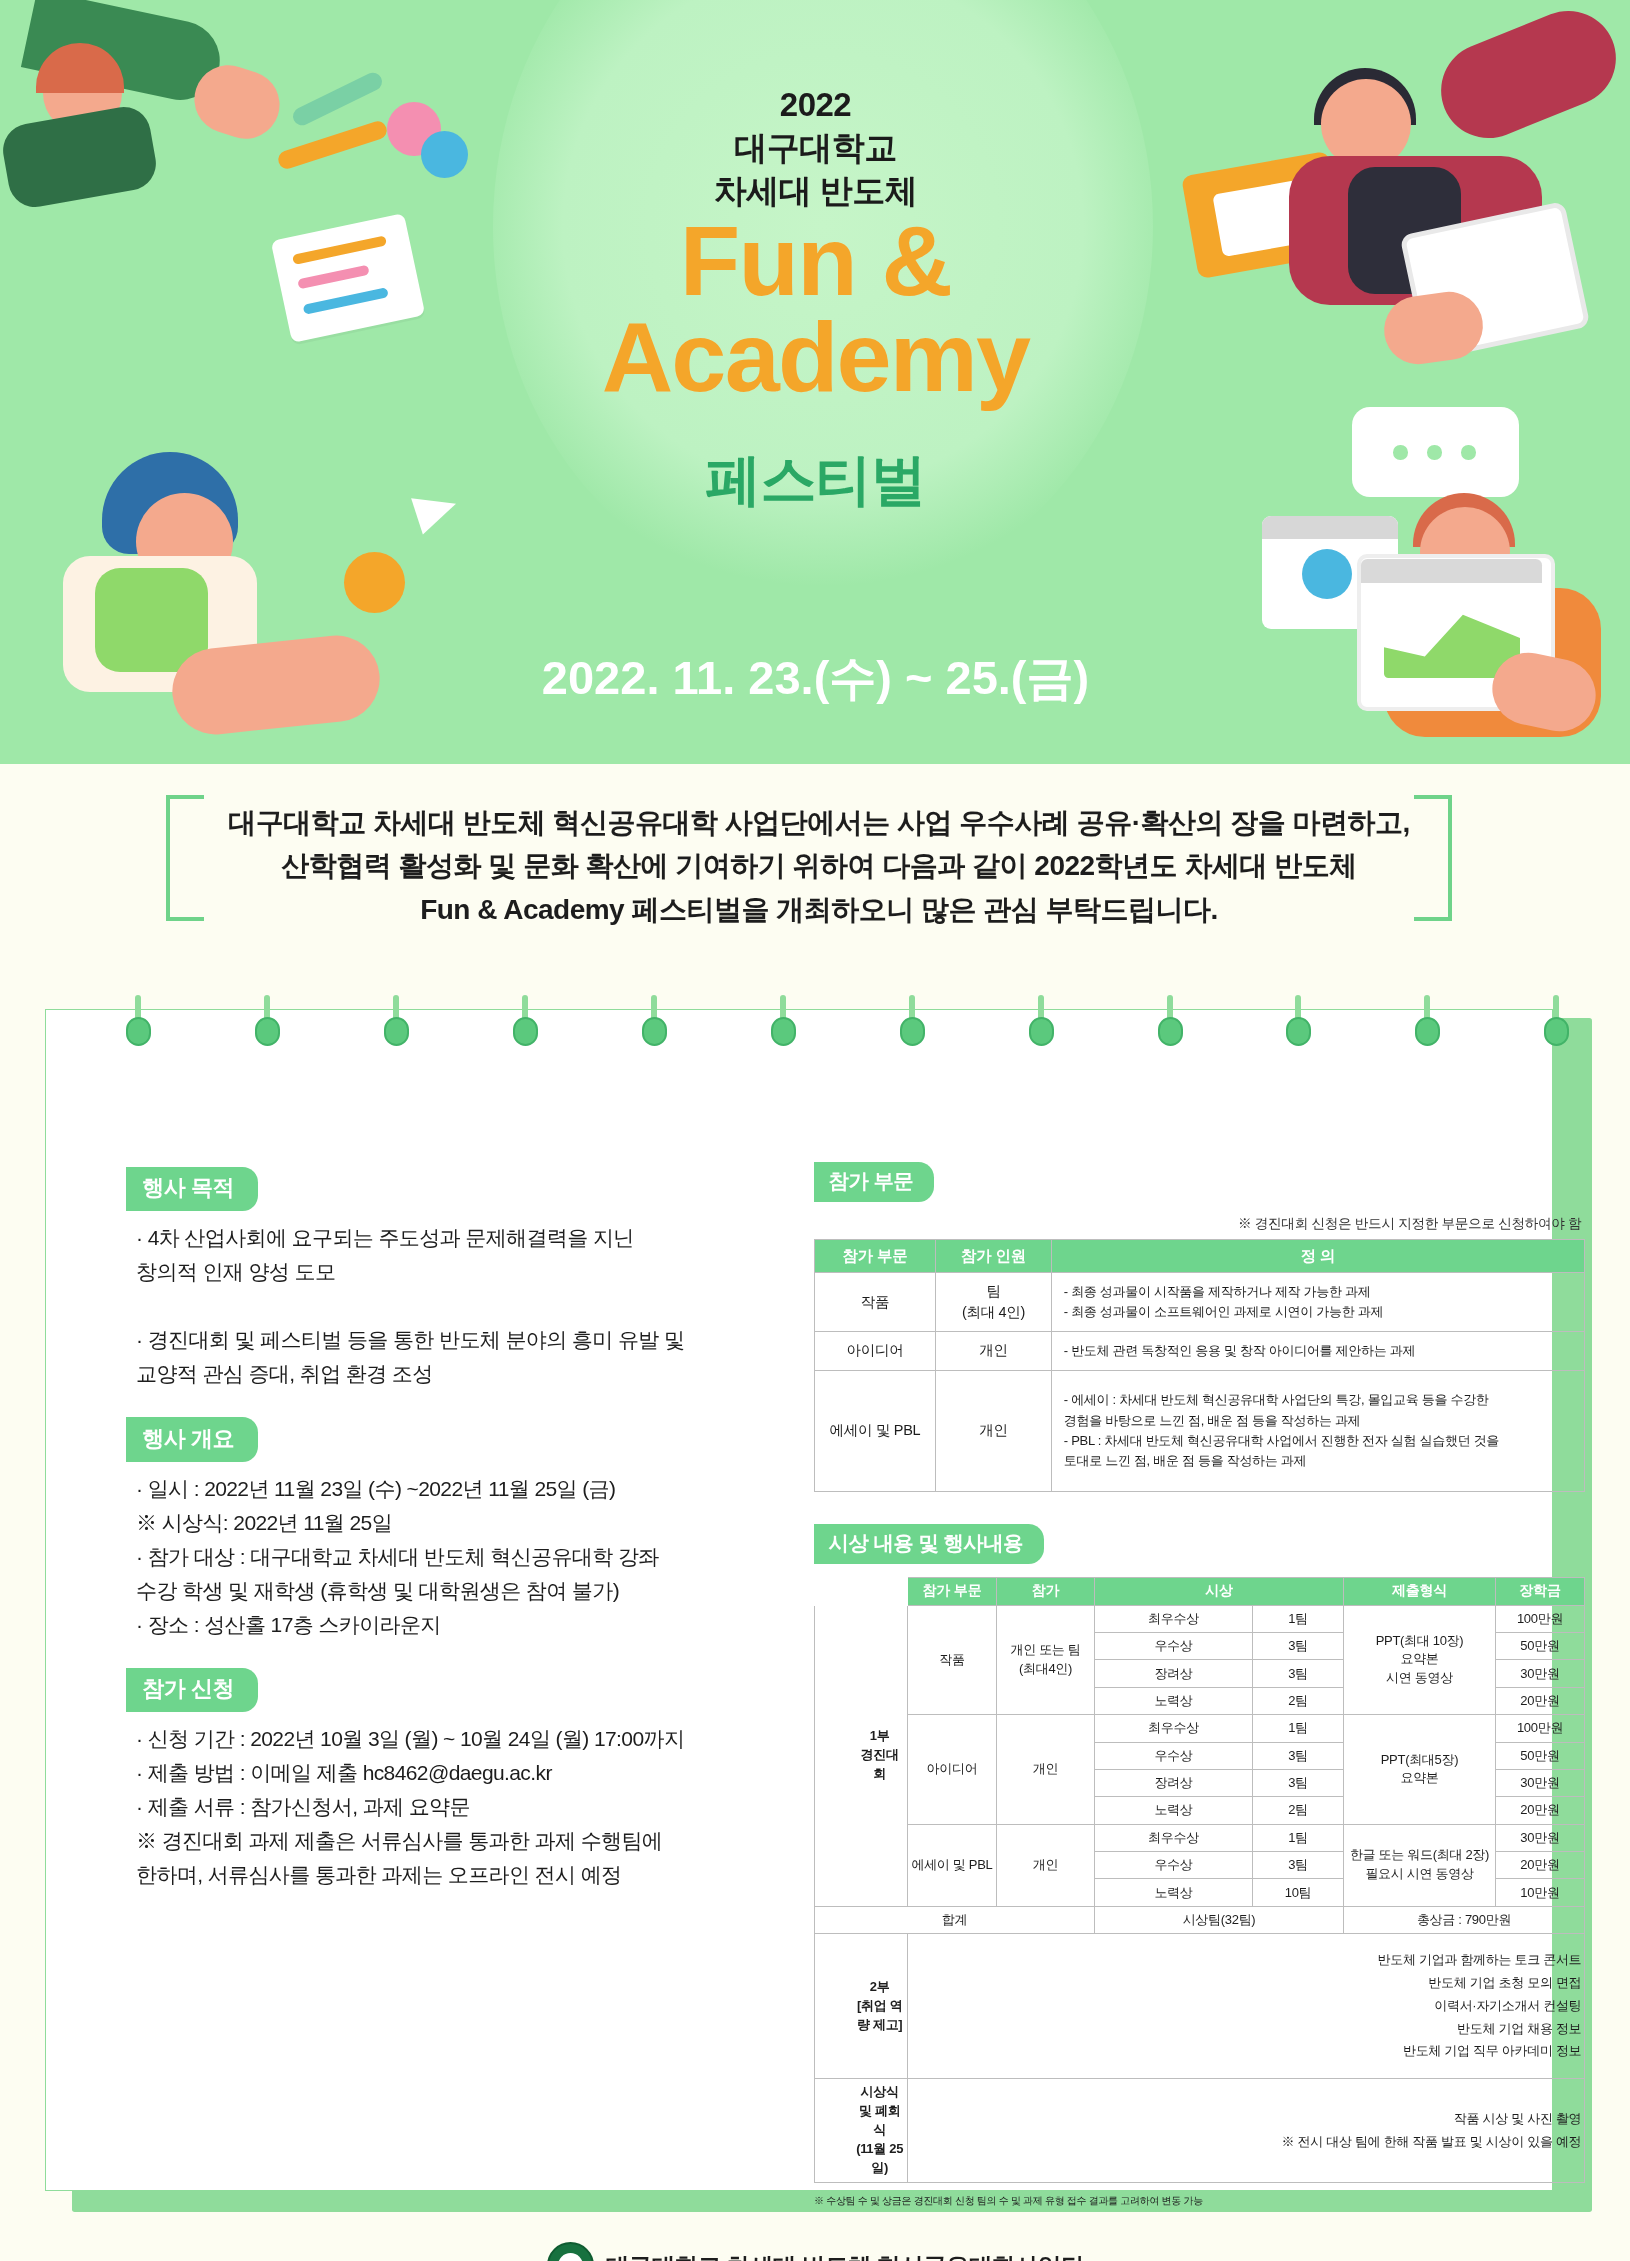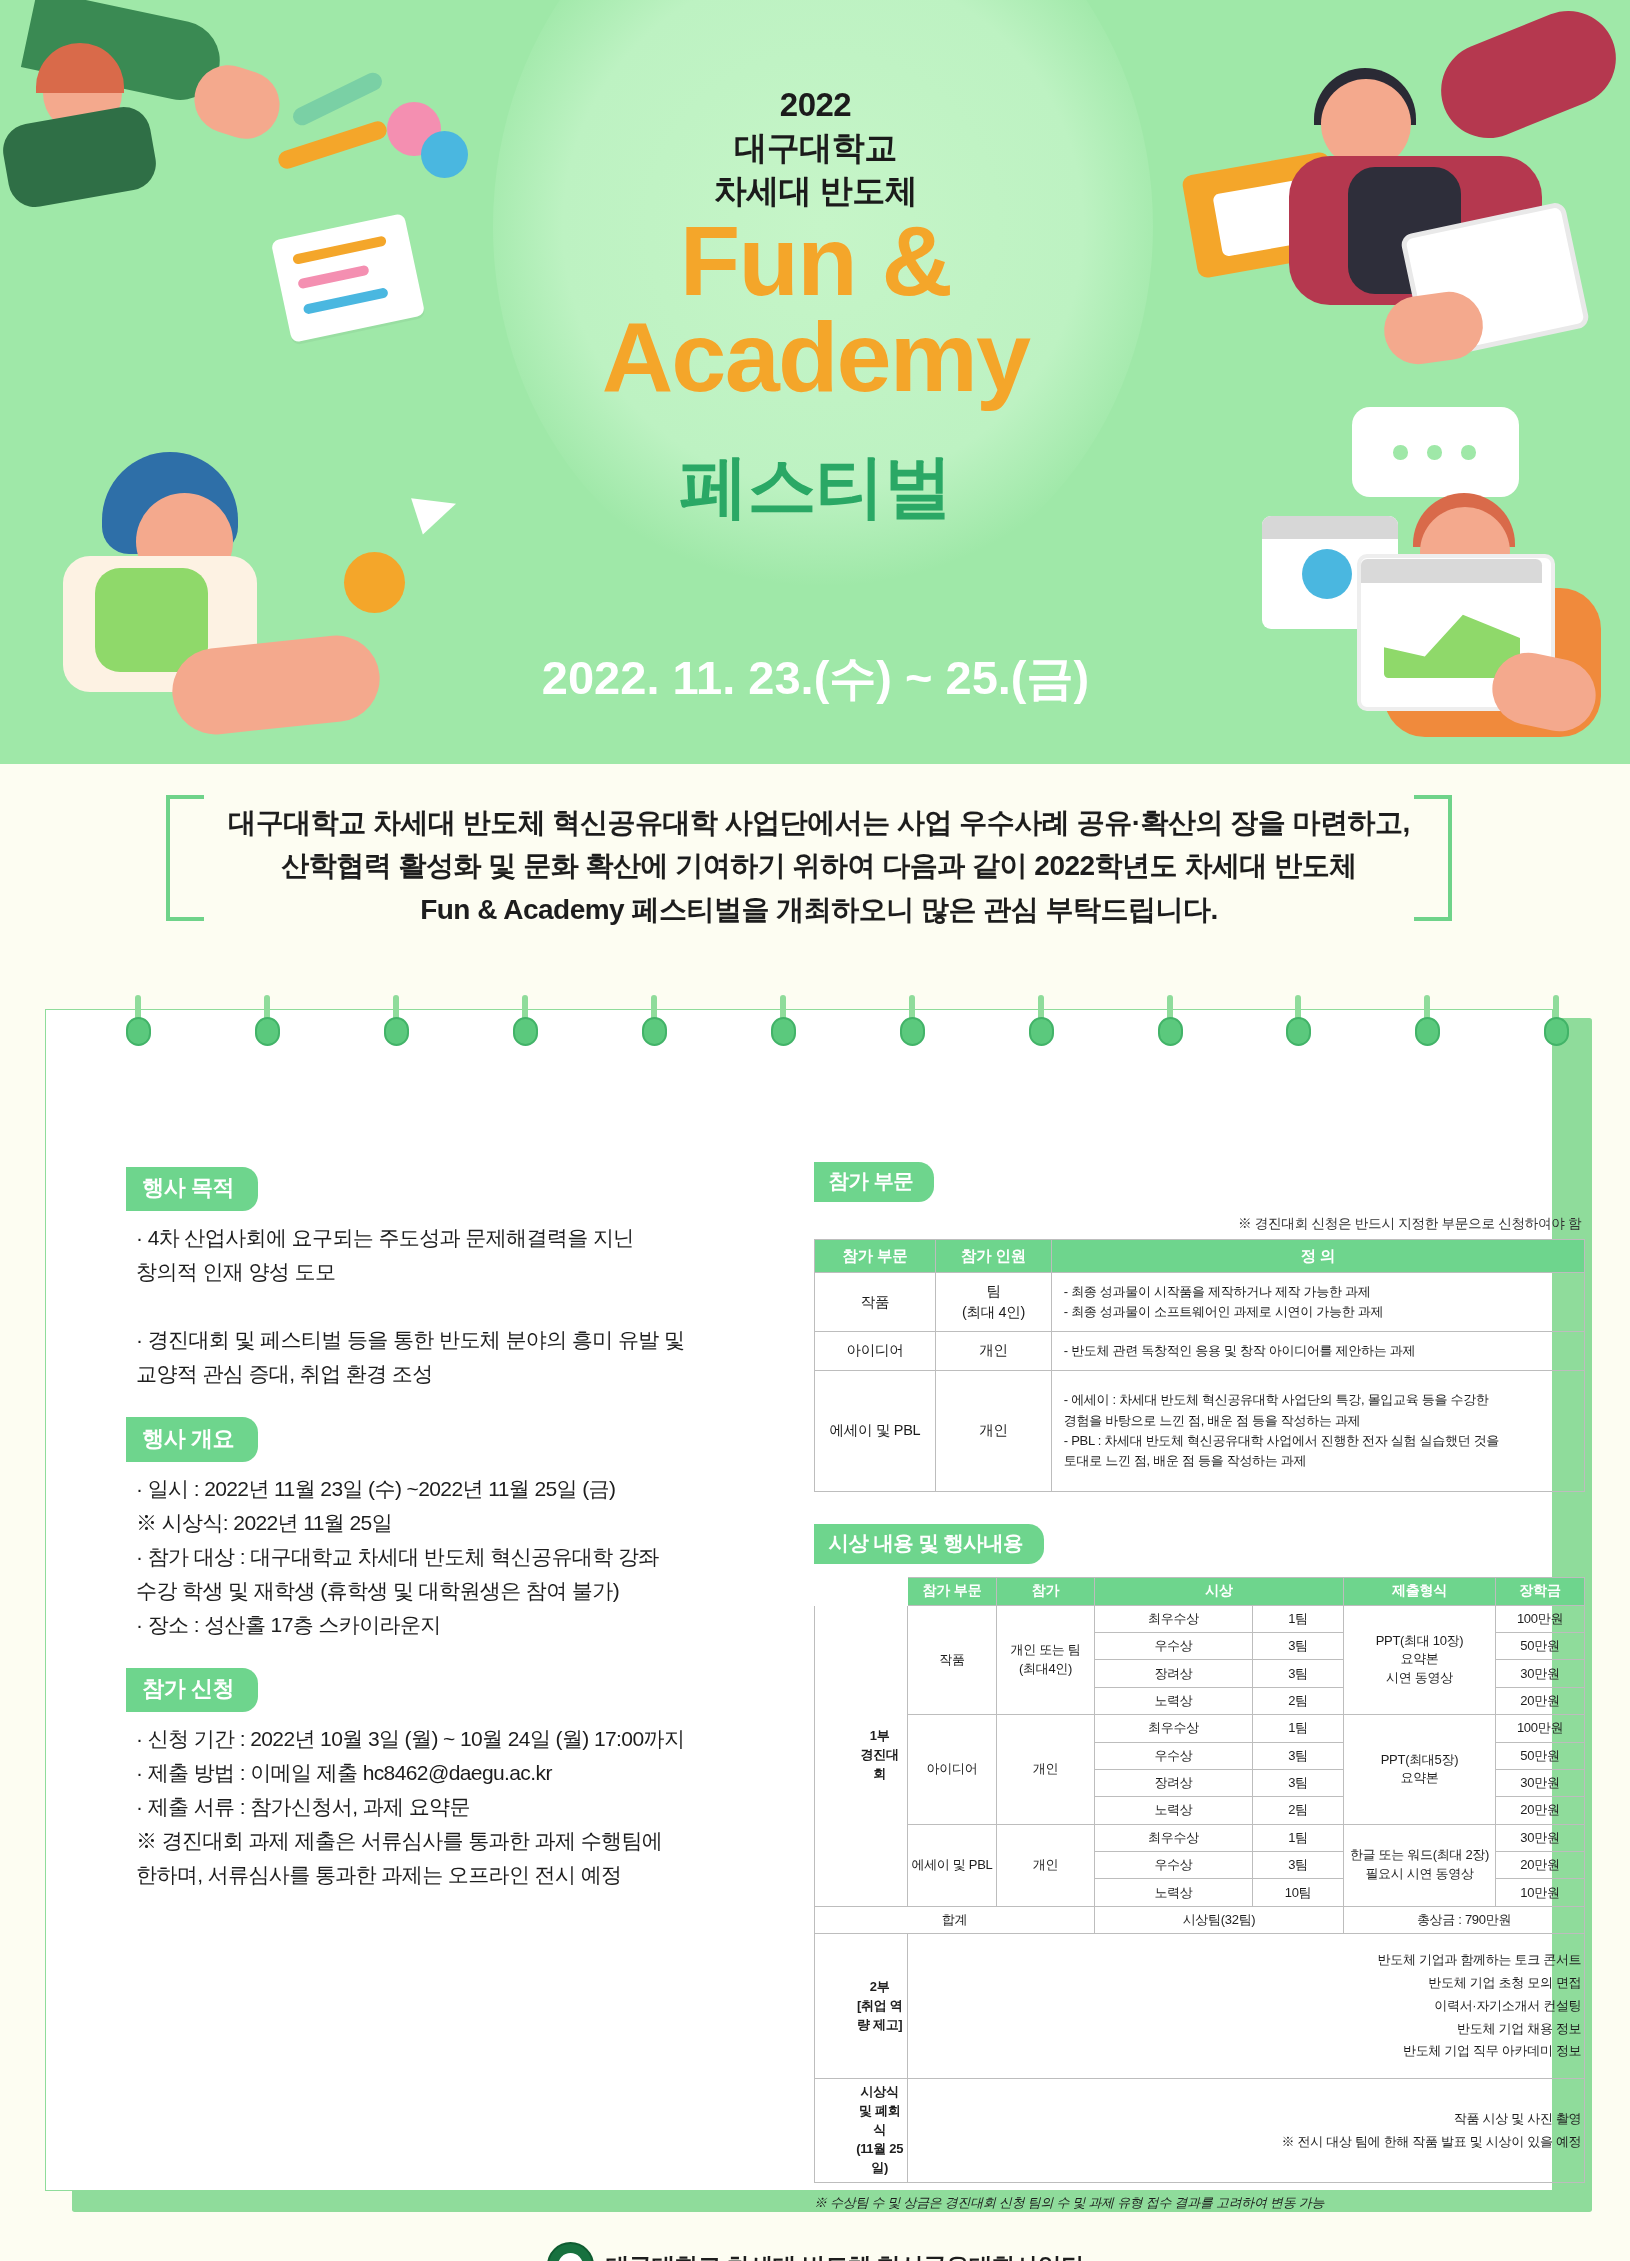--- a/index.html
+++ b/index.html
@@ -62,21 +62,21 @@
     font-weight: bold;
     line-height: 0.97;
     color: #f4a62a;
     letter-spacing: -1.8px;
     white-space: pre-line;
     text-shadow: 0 0 0.9px rgba(255,255,255,0.25);
   }
   .hero-title2 {
     position: absolute;
     top: 452px; left: 0; width: 1631px;
-    font-size: 69px;
+    font-size: 56px;
     font-weight: bold;
     line-height: 1;
     color: #2aa865;
     letter-spacing: -0.9px;
   }
   .hero-date {
     position: absolute;
     top: 647px; left: 0; width: 1631px;
     font-size: 47px;
     font-weight: bold;
@@ -322,25 +322,24 @@
   .t2 td.left {
     text-align: right;
     padding-left: 11.8px;
     line-height: 1.75;
     white-space: pre-line;
     font-size: 13px;
   }
   .t2 td.bold { font-weight: bold; padding-left: 40px; }
   .t2 td.multi { white-space: pre-line; line-height: 1.45; }
   .foot-note {
-    font-size: 13px;
+    font-size: 10px;
     margin-top: 11px;
     letter-spacing: -0.3px;
     color: #1d1d1d;
-    font-style: italic;
   }
 
   
   .footer {
     position: absolute;
     left: 0; top: 2230px;
     width: 1631px;
     height: 71px;
     display: flex;
     align-items: center;

